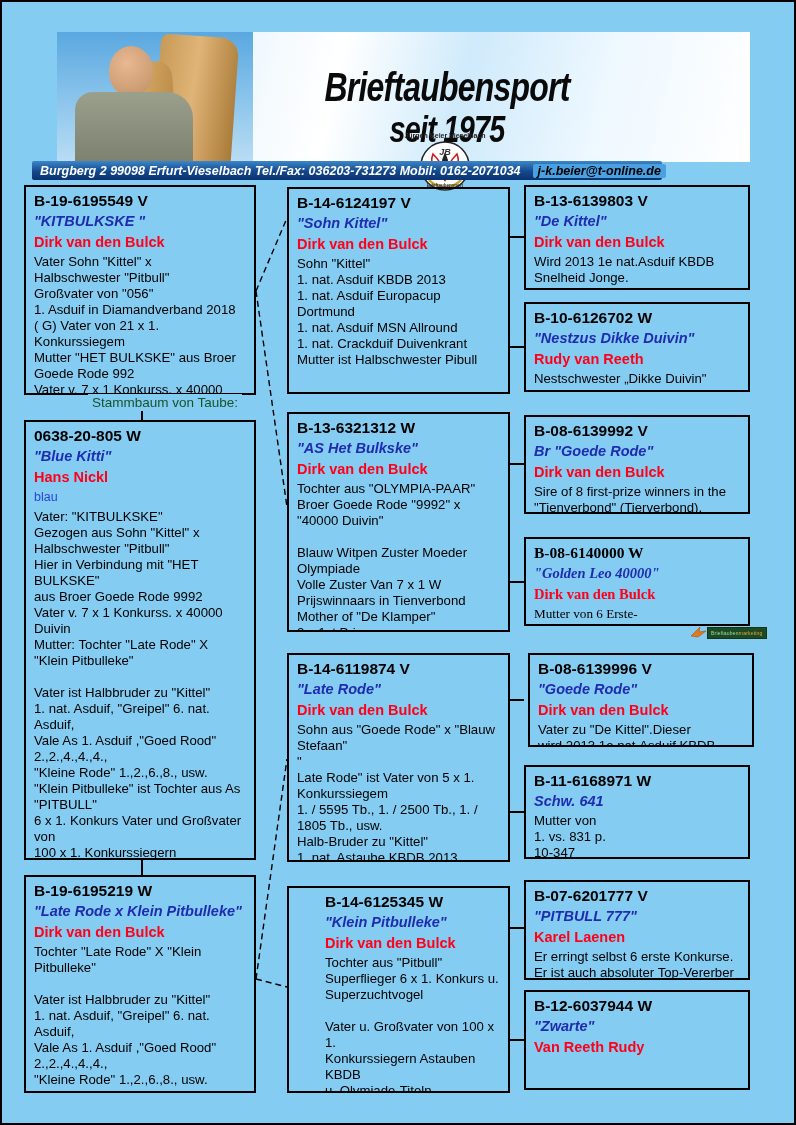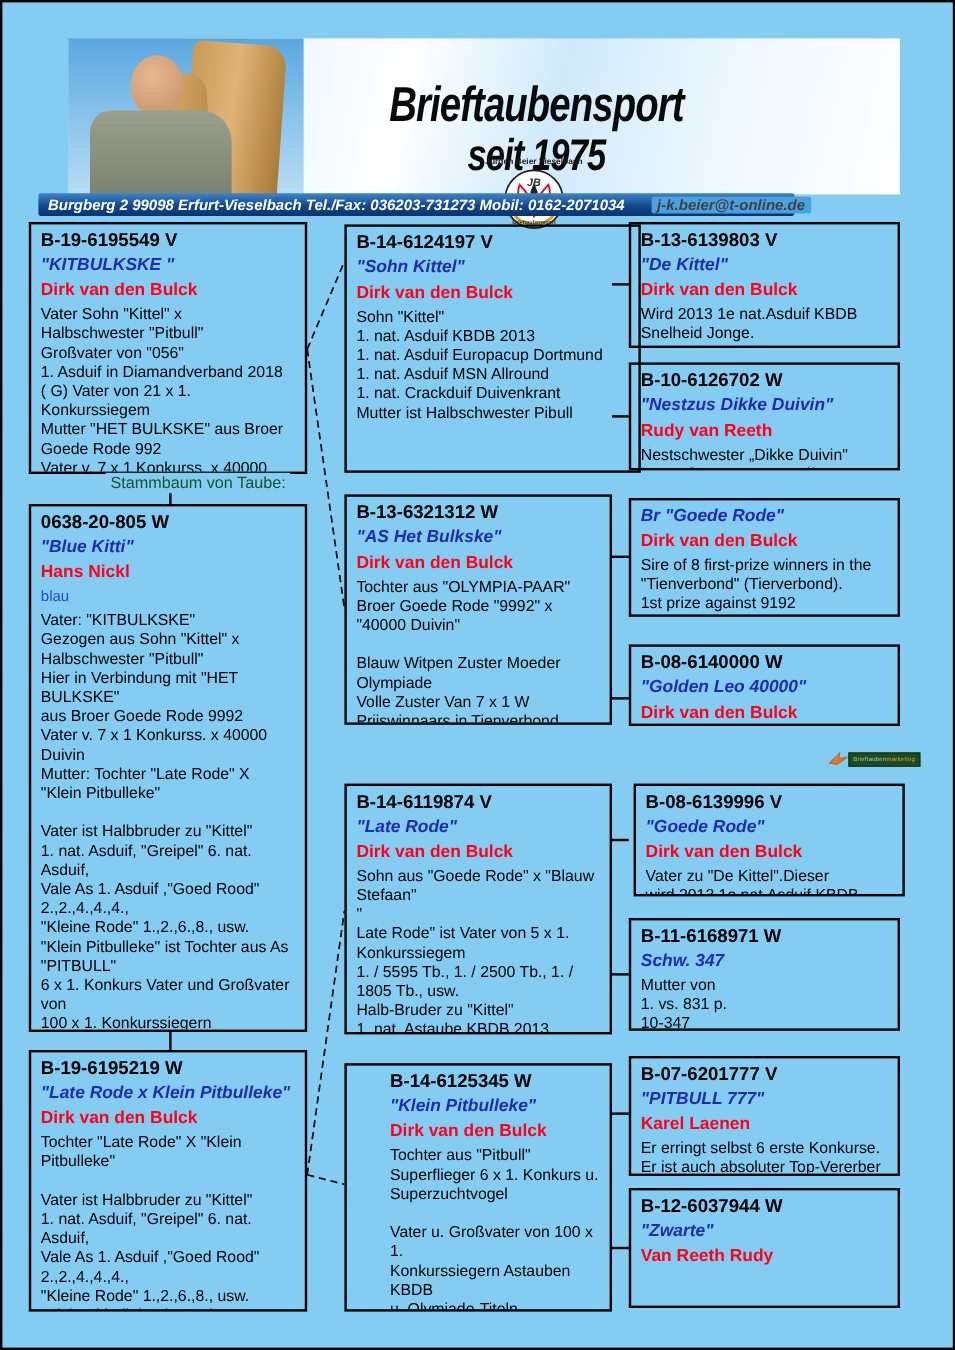--- a/index.html
+++ b/index.html
@@ -31,21 +31,21 @@
   .title-l2 { font-size:37px; font-weight:bold; font-style:italic; letter-spacing:-1px; line-height:40px; }
   .logo-caption { position:absolute; left:300px; top:100px; width:176px; text-align:center;
     font-size:7px; font-weight:bold; color:#222; }
   .logo-wrap { position:absolute; left:360px; top:108px; width:56px; height:52px; }
   .addr-bar {
     position:absolute; left:30px; top:159px; width:630px; height:19px;
     background:linear-gradient(180deg,#3c86c9 0%,#14488c 55%,#0a3270 100%);
     border-radius:2px; display:flex; align-items:center; padding:0 8px;
     color:#fff; font-size:12.5px; font-weight:bold; font-style:italic; white-space:nowrap;
   }
-  .addr-email { margin-left:22px; background:#4aa0e0; padding:0 5px; border-radius:2px; color:#404040; }
+  .addr-email { margin-left:12px; background:#4aa0e0; padding:0 5px; border-radius:2px; color:#000000; }
   
   .pbox { position:absolute; border:2px solid #000; padding:4px 8px; overflow:hidden; }
   .ring    { font-size:15.5px; font-weight:bold; color:#000000; line-height:20px; margin-bottom:1px; }
   .pname   { font-size:14.5px; font-weight:bold; font-style:italic; color:#1f2cb0; line-height:19px; margin-bottom:2px; }
   .breeder { font-size:14.5px; font-weight:bold; color:#ff0019; line-height:19px; margin-bottom:2px; }
   .colornote { font-size:12.5px; color:#2448d8; line-height:17px; margin-bottom:3px; }
   .pdetails { font-size:13.2px; color:#000; line-height:16px; white-space:pre-line; }
   .tree-label { position:absolute; left:86px; top:392px; font-size:13.5px; color:#14532d;
     background:#85ccf2; padding:0 4px; line-height:17px; }
   
@@ -170,33 +170,33 @@
 
 Vater ist Halbbruder zu "Kittel"
 1. nat. Asduif, "Greipel" 6. nat.
 Asduif,
 Vale As 1. Asduif ,"Goed Rood"
 2.,2.,4.,4.,4.,
 "Kleine Rode" 1.,2.,6.,8., usw.
 "Klein Pitbulleke" ist Tochter aus</div>
   </div>
 
-  <div class="pbox" style="left:285px;top:185px;width:247px;height:207px;">
+  <div class="pbox" style="left:285px;top:185px;width:223px;height:207px;">
     <div class="ring">B-14-6124197 V</div>
     <div class="pname">"Sohn Kittel"</div>
     <div class="breeder">Dirk van den Bulck</div>
     <div class="pdetails">Sohn "Kittel"
 1. nat. Asduif KBDB 2013
 1. nat. Asduif Europacup Dortmund
 1. nat. Asduif MSN Allround
 1. nat. Crackduif Duivenkrant
 Mutter ist Halbschwester Pibull</div>
   </div>
 
-  <div class="pbox" style="left:285px;top:410px;width:223px;height:192px;">
+  <div class="pbox" style="left:285px;top:410px;width:223px;height:220px;">
     <div class="ring">B-13-6321312 W</div>
     <div class="pname">"AS Het Bulkske"</div>
     <div class="breeder">Dirk van den Bulck</div>
     <div class="pdetails">Tochter aus "OLYMPIA-PAAR"
 Broer Goede Rode "9992" x
 "40000 Duivin"
 
 Blauw Witpen Zuster Moeder
 Olympiade
 Volle Zuster Van 7 x 1 W
@@ -247,28 +247,29 @@
 
   <div class="pbox" style="left:522px;top:300px;width:226px;height:90px;">
     <div class="ring">B-10-6126702 W</div>
     <div class="pname">"Nestzus Dikke Duivin"</div>
     <div class="breeder">Rudy van Reeth</div>
     <div class="pdetails">Nestschwester „Dikke Duivin"
 ist Großmutter 7. As-Duif KBDB</div>
   </div>
 
   <div class="pbox" style="left:522px;top:413px;width:226px;height:99px;">
+    <div class="ring">B-08-6139992 V</div>
     <div class="pname">Br "Goede Rode"</div>
     <div class="breeder">Dirk van den Bulck</div>
     <div class="pdetails">Sire of 8 first-prize winners in the
 "Tienverbond" (Tierverbond).
 1st prize against 9192</div>
   </div>
 
-  <div class="pbox" style="left:522px;top:535px;width:226px;height:68px;">
+  <div class="pbox" style="left:522px;top:535px;width:226px;height:89px;font-family:Liberation Serif, serif;">
     <div class="ring">B-08-6140000 W</div>
     <div class="pname">"Golden Leo 40000"</div>
     <div class="breeder">Dirk van den Bulck</div>
     <div class="pdetails">Mutter von 6 Erste-
 Preisgewinnern im
 "Tienverbond"</div>
   </div>
 
   <div class="badge">
     <svg width="17" height="15" viewBox="0 0 17 15">
@@ -281,21 +282,21 @@
     <div class="ring">B-08-6139996 V</div>
     <div class="pname">"Goede Rode"</div>
     <div class="breeder">Dirk van den Bulck</div>
     <div class="pdetails">Vater zu "De Kittel".Dieser
 wird 2013 1e nat.Asduif KBDB
 snelheid jonge</div>
   </div>
 
   <div class="pbox" style="left:522px;top:763px;width:226px;height:94px;">
     <div class="ring">B-11-6168971 W</div>
-    <div class="pname">Schw. 347</div>
+    <div class="pname">Schw. 641</div>
     <div class="pdetails">Mutter von
 1. vs. 831 p.
 10-347
 1e asduif OU Berlaar</div>
   </div>
 
   <div class="pbox" style="left:522px;top:878px;width:226px;height:100px;">
     <div class="ring">B-07-6201777 V</div>
     <div class="pname">"PITBULL 777"</div>
     <div class="breeder">Karel Laenen</div>

